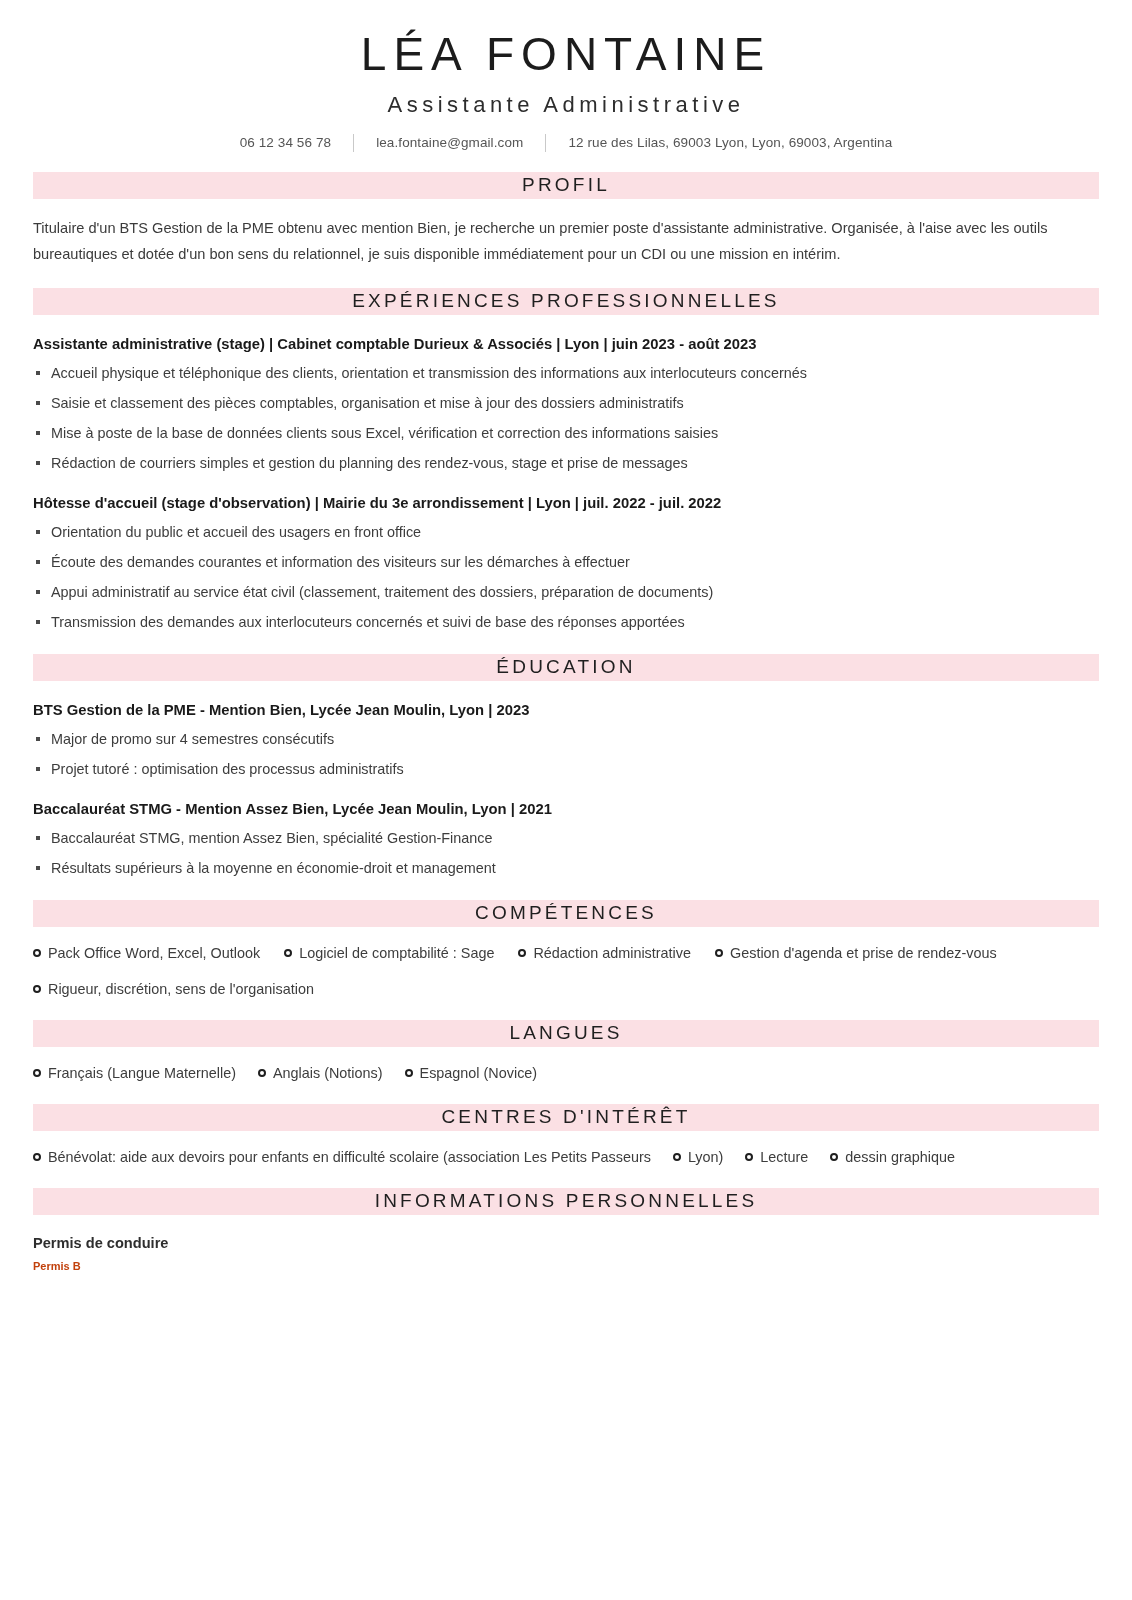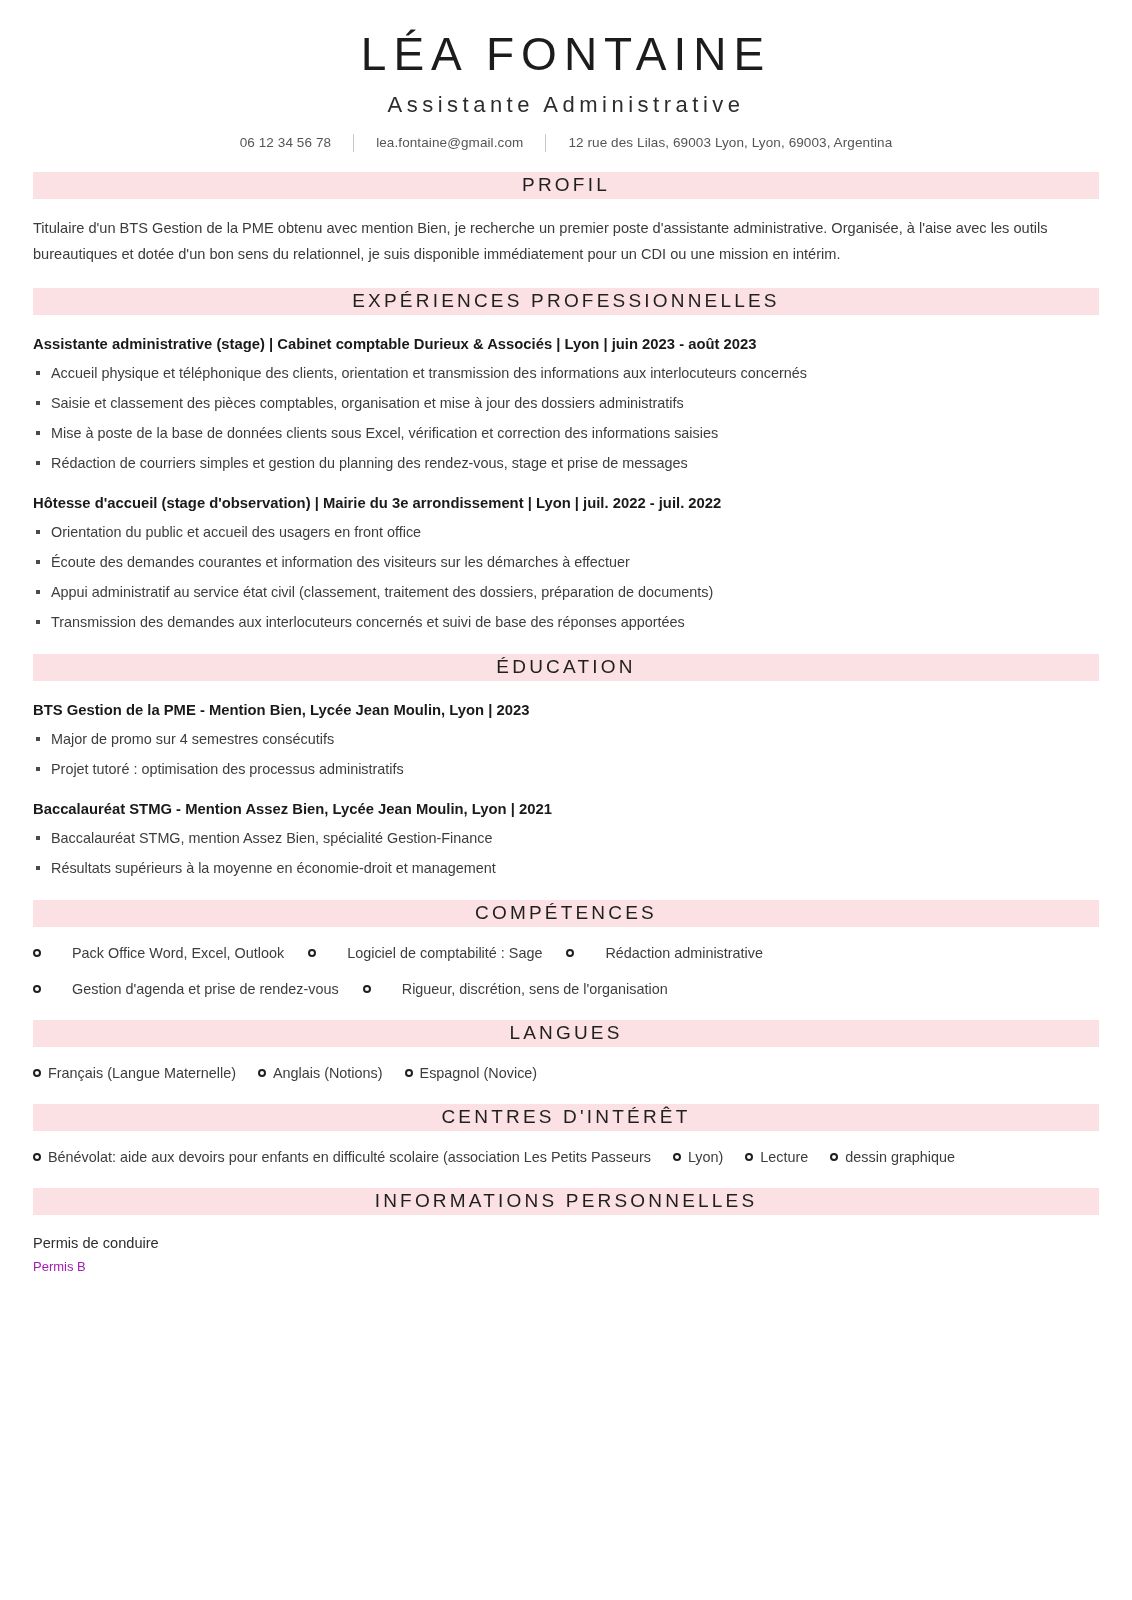--- a/index.html
+++ b/index.html
@@ -148,32 +148,32 @@
   }
   .tag .ring {
     width: 8px;
     height: 8px;
     border: 2.2px solid #1f1f1f;
     border-radius: 50%;
     box-sizing: border-box;
     margin-right: 7px;
     flex: 0 0 auto;
   }
-  .taglist.wrapfull .tag { margin-right: 24px; gap: 24px; }
-
-  
-  .info-block { margin-top: 17px; }
+  .taglist.wrapfull .tag { margin-right: 24px; }
+
+  
+  .info-block { margin-top: 17px; font-weight: bold; }
   .info-label {
     font-size: 14.6px;
     color: #2e2e2e;
     line-height: 23px;
   }
   .info-value {
-    font-size: 13px;
-    color: #a21caf;
+    font-size: 11px;
+    color: #c2410c;
     line-height: 23px;
   }
 </style>
 </head>
 <body>
 
 <div class="page">
 
   <div class="header">
     <div class="name">LÉA FONTAINE</div>

